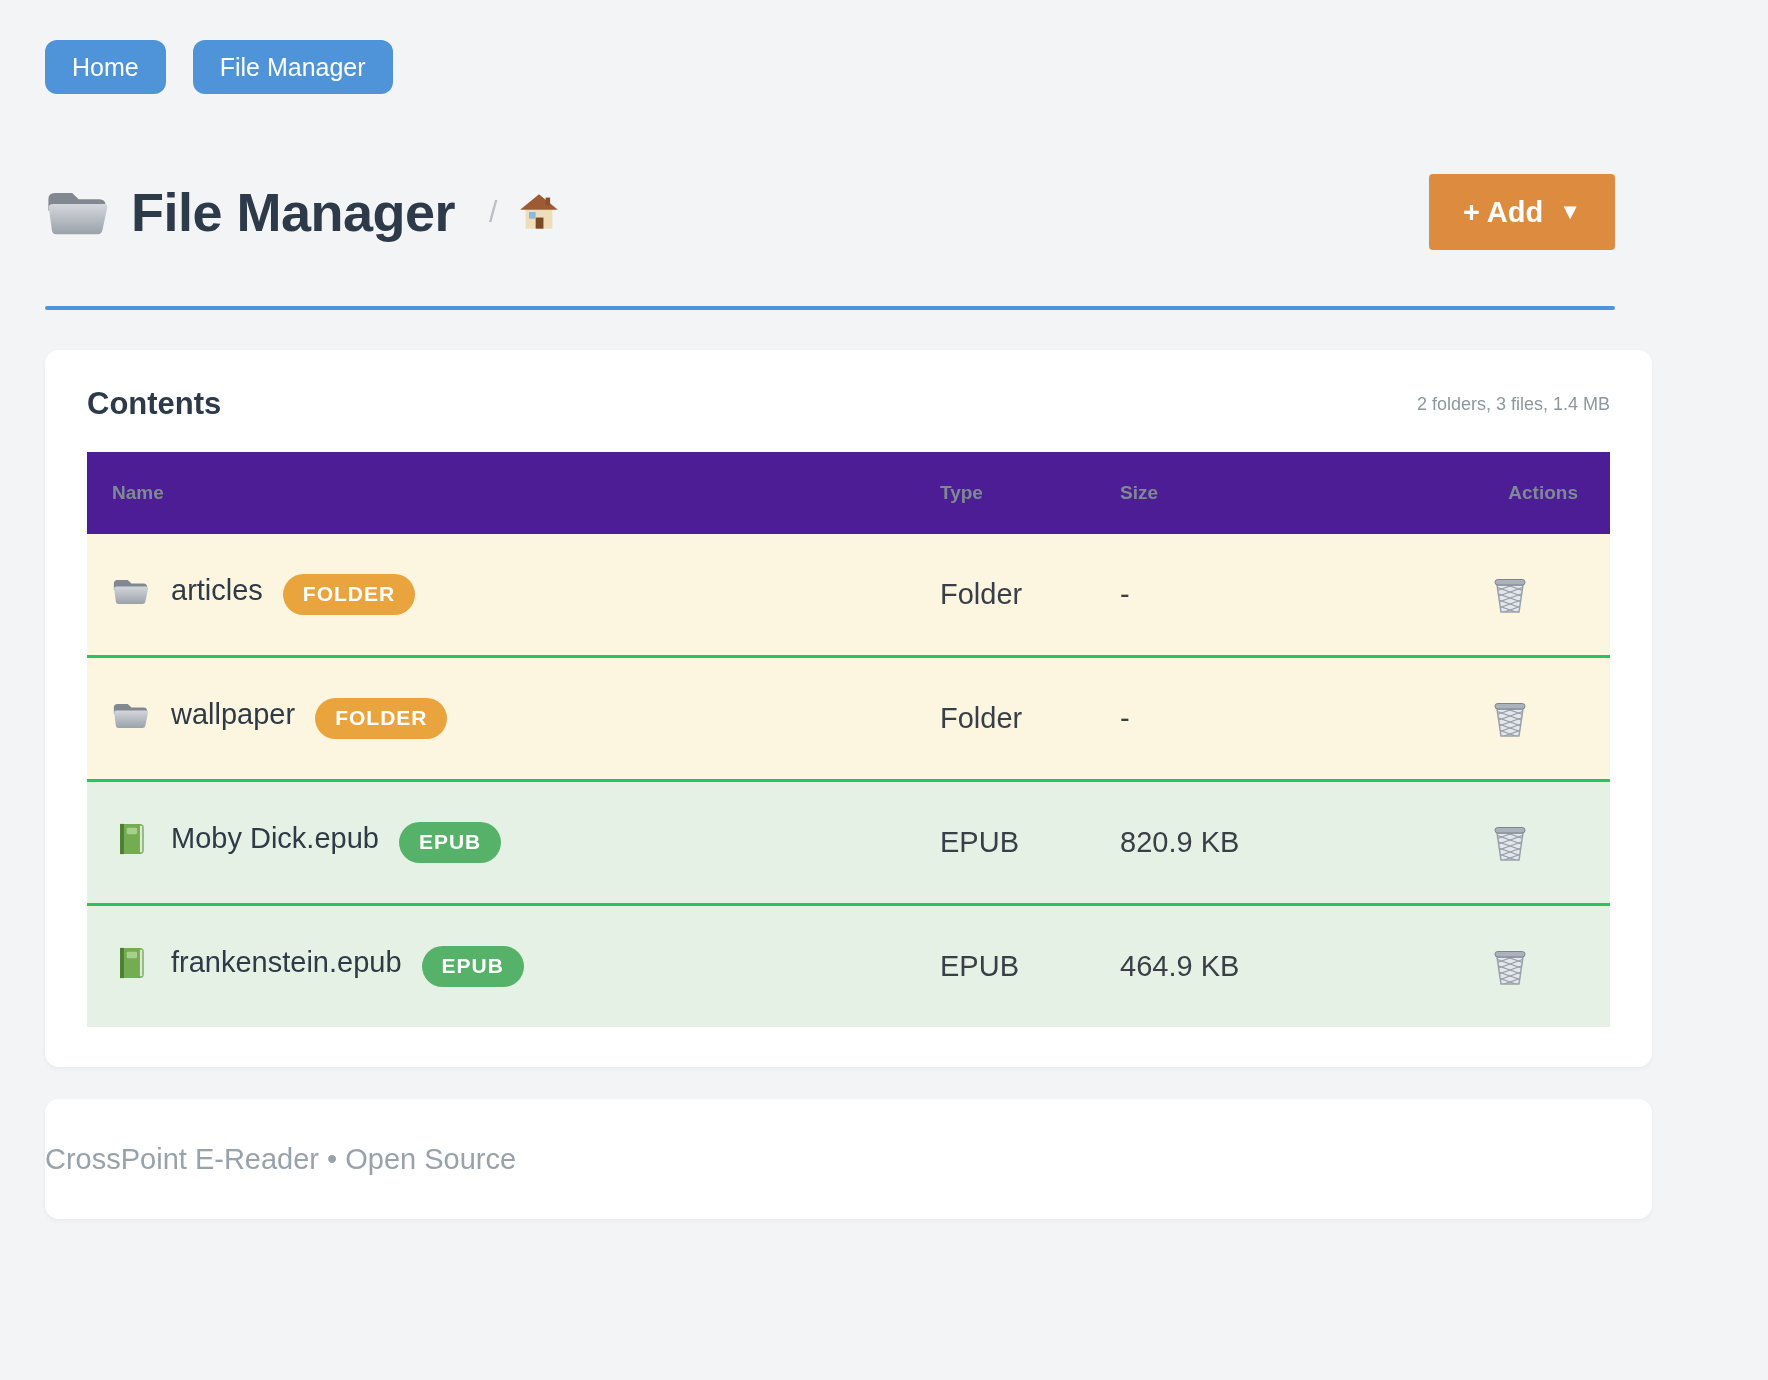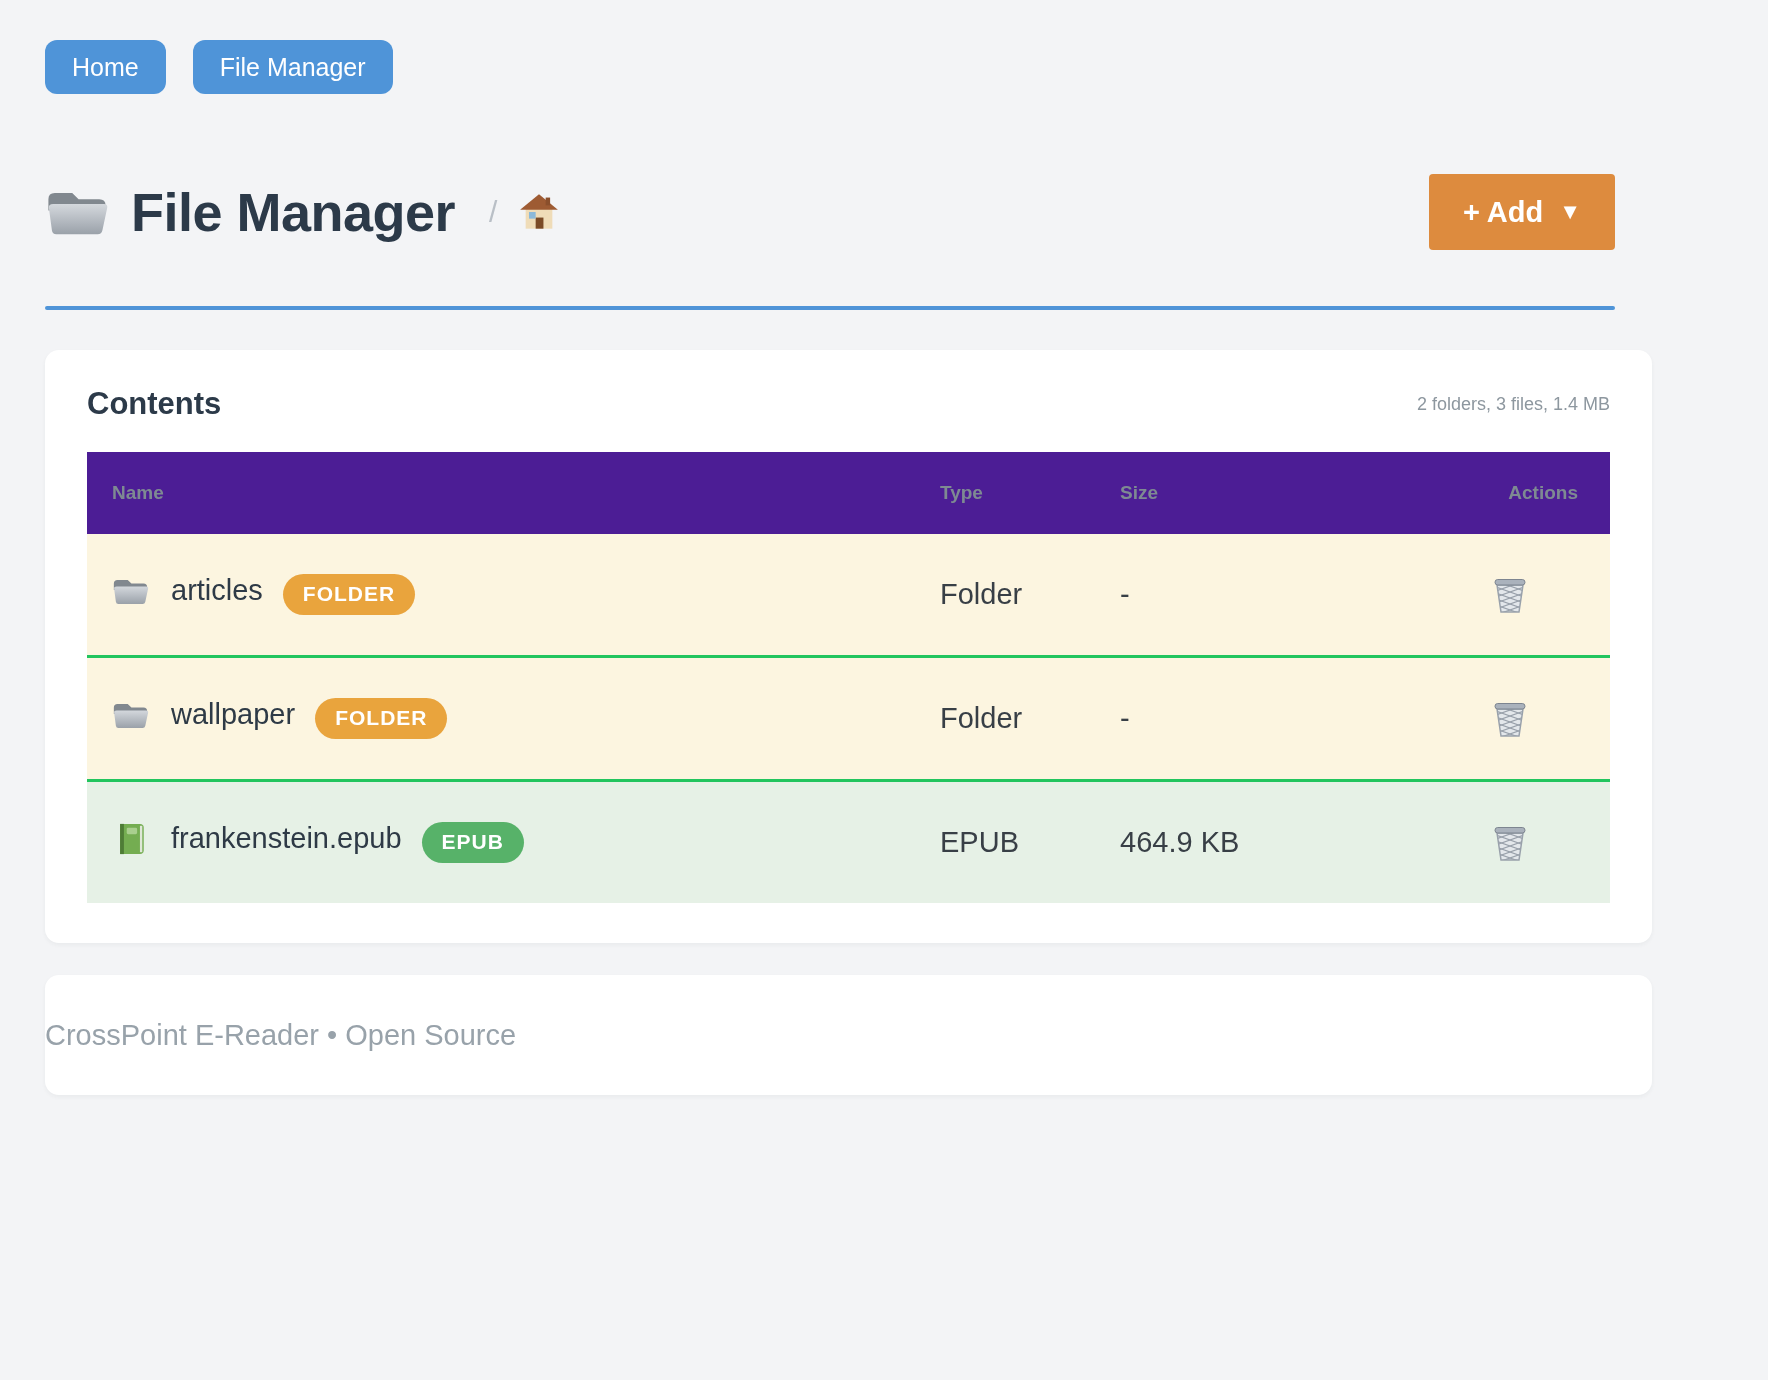--- a/index.html
+++ b/index.html
@@ -223,20 +223,41 @@
       </button>
     </td>
   </tr>
           <tr class="row epub">
     <td class="cell-name">
       <span class="name-wrap">
 
         <svg class="row-icon icon-book">
                   <use href="#sym-book"></use>
                 </svg>
+        <span class="fname">Moby Dick.epub</span>
+        <span class="badge">EPUB</span>
+      </span>
+    </td>
+    <td class="cell-type">EPUB</td>
+    <td class="cell-size">820.9 KB</td>
+    <td class="cell-actions">
+      <button class="trash-btn">
+        <svg>
+                  <use href="#sym-trash"></use>
+                </svg>
+      </button>
+    </td>
+  </tr>
+          <tr class="row epub">
+    <td class="cell-name">
+      <span class="name-wrap">
+
+        <svg class="row-icon icon-book">
+                  <use href="#sym-book"></use>
+                </svg>
         <span class="fname">frankenstein.epub</span>
         <span class="badge">EPUB</span>
       </span>
     </td>
     <td class="cell-type">EPUB</td>
     <td class="cell-size">464.9 KB</td>
     <td class="cell-actions">
       <button class="trash-btn">
         <svg>
                   <use href="#sym-trash"></use>

